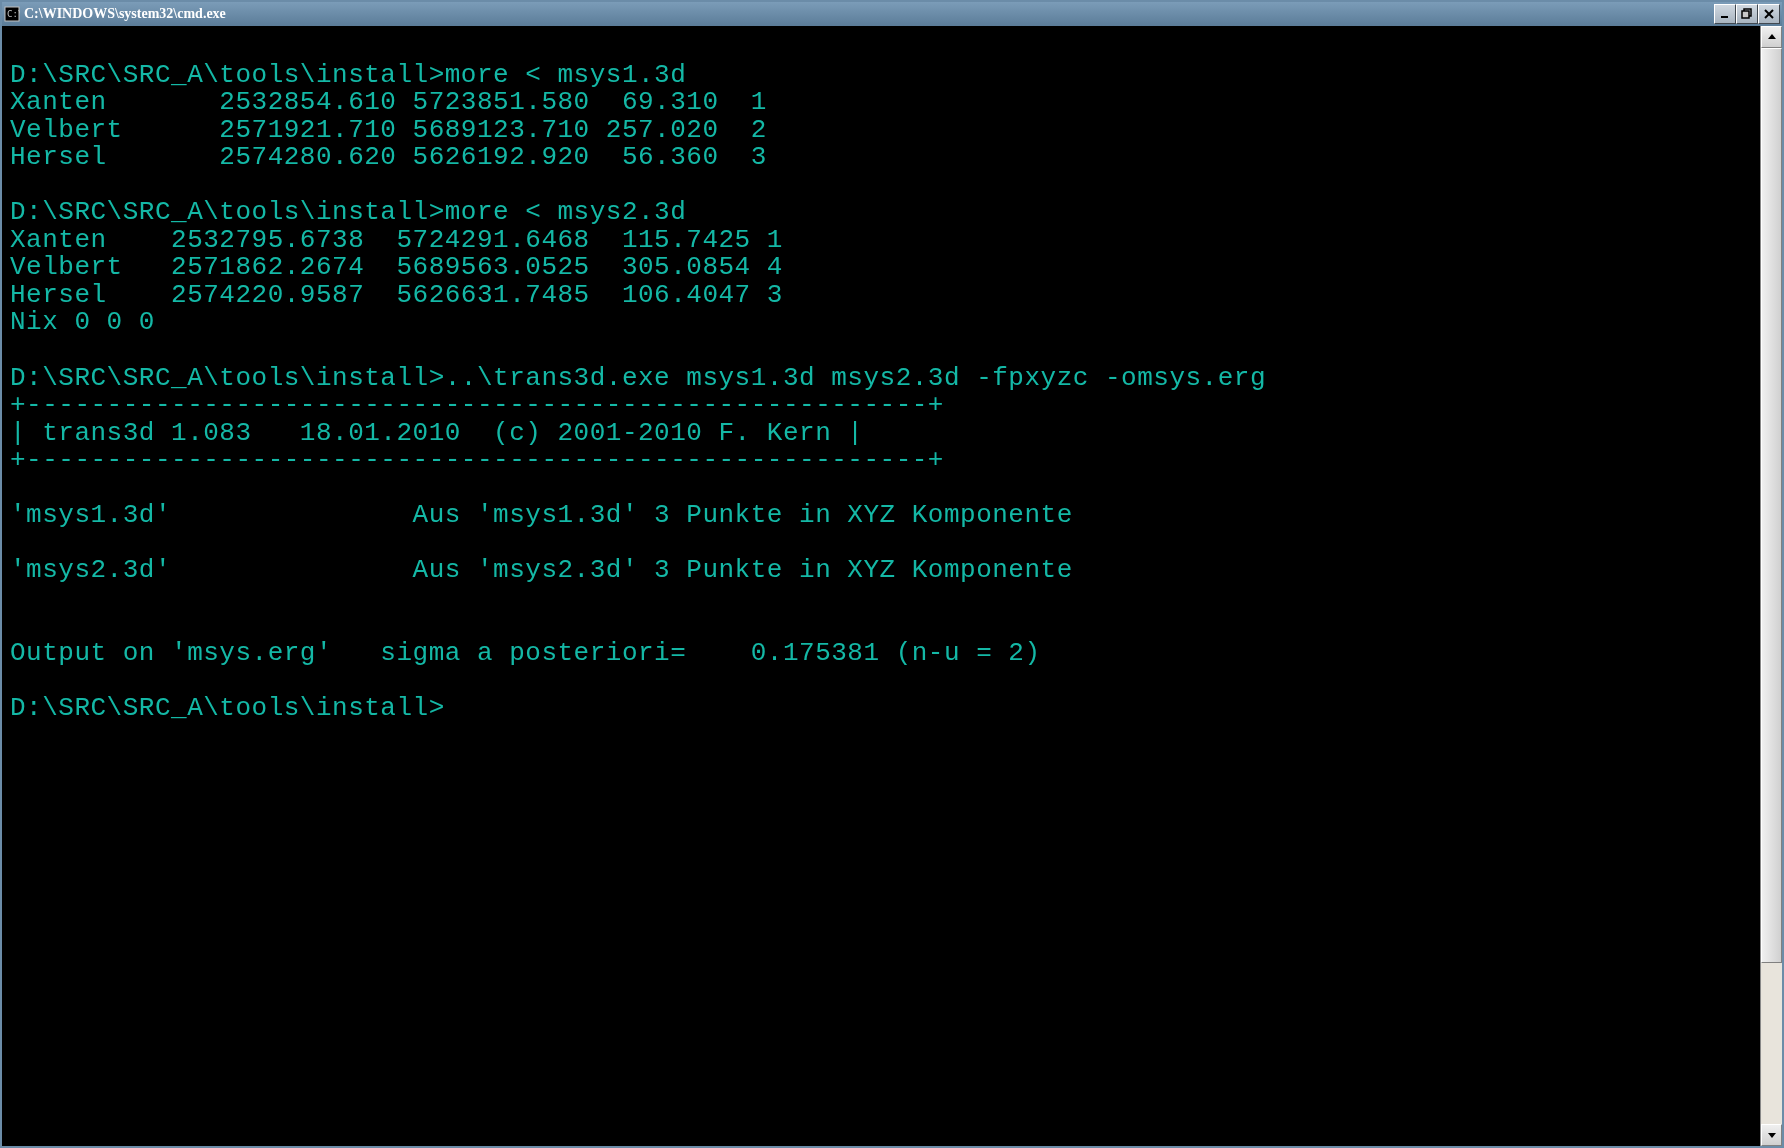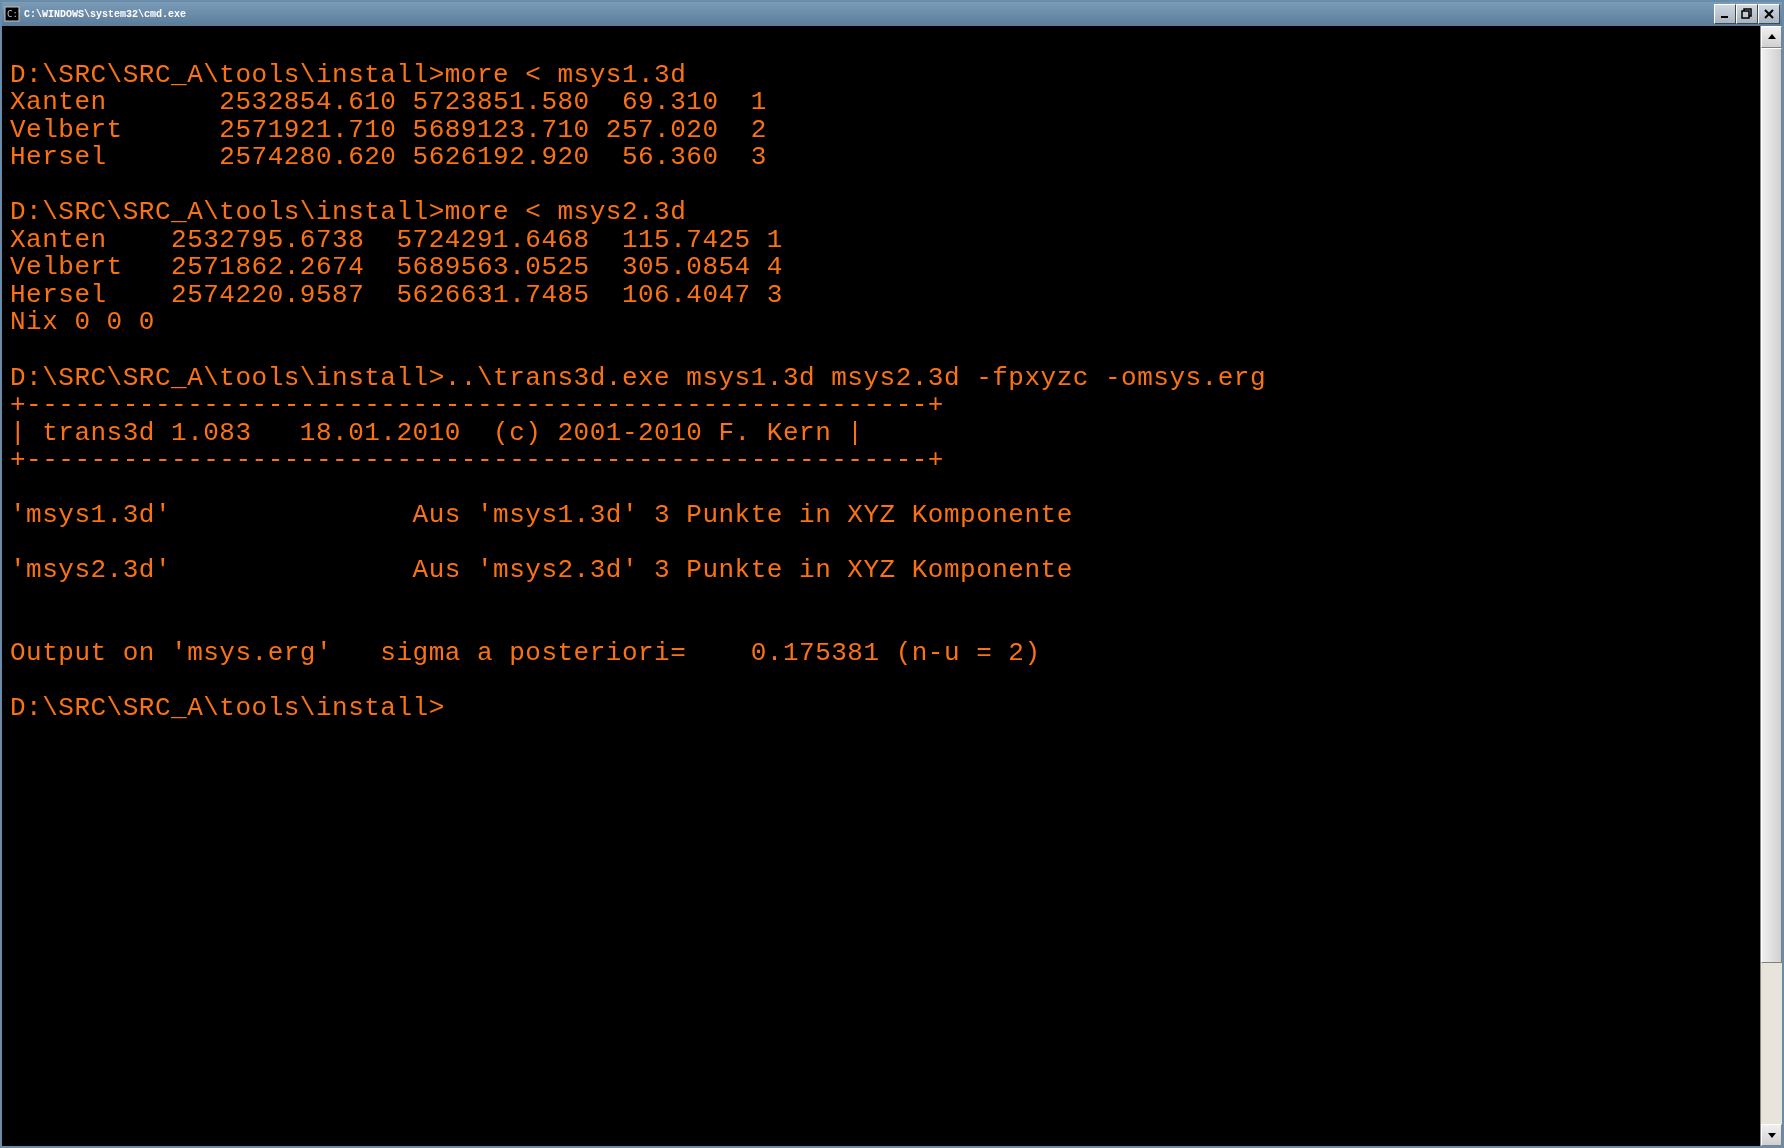--- a/index.html
+++ b/index.html
@@ -42,22 +42,22 @@
       justify-content: center;
     }
     
     .titlebar-icon svg {
       width: 16px;
       height: 16px;
     }
     
     .titlebar-text {
       color: #FFFFFF;
-      font-size: 10px;
-      font-family: Liberation Mono, monospace;
+      font-size: 14px;
+      font-family: Liberation Serif, serif;
       font-weight: bold;
     }
     
     .window-controls {
       position: absolute;
       right: 2px;
       top: 2px;
       display: flex;
       gap: 0;
     }
@@ -87,21 +87,21 @@
     .terminal-container {
       flex: 1;
       background: #000000;
       display: flex;
       overflow: hidden;
     }
     
     .terminal-content {
       flex: 1;
       padding: 8px 0 0 8px;
-      color: #f97316;
+      color: #14b8a6;
       font-size: 26px;
       line-height: 1.06;
       white-space: pre;
       font-family: "Lucida Console", "Courier New", monospace;
       font-weight: normal;
       letter-spacing: 0.5px;
       overflow: hidden;
     }
     
     .scrollbar {

